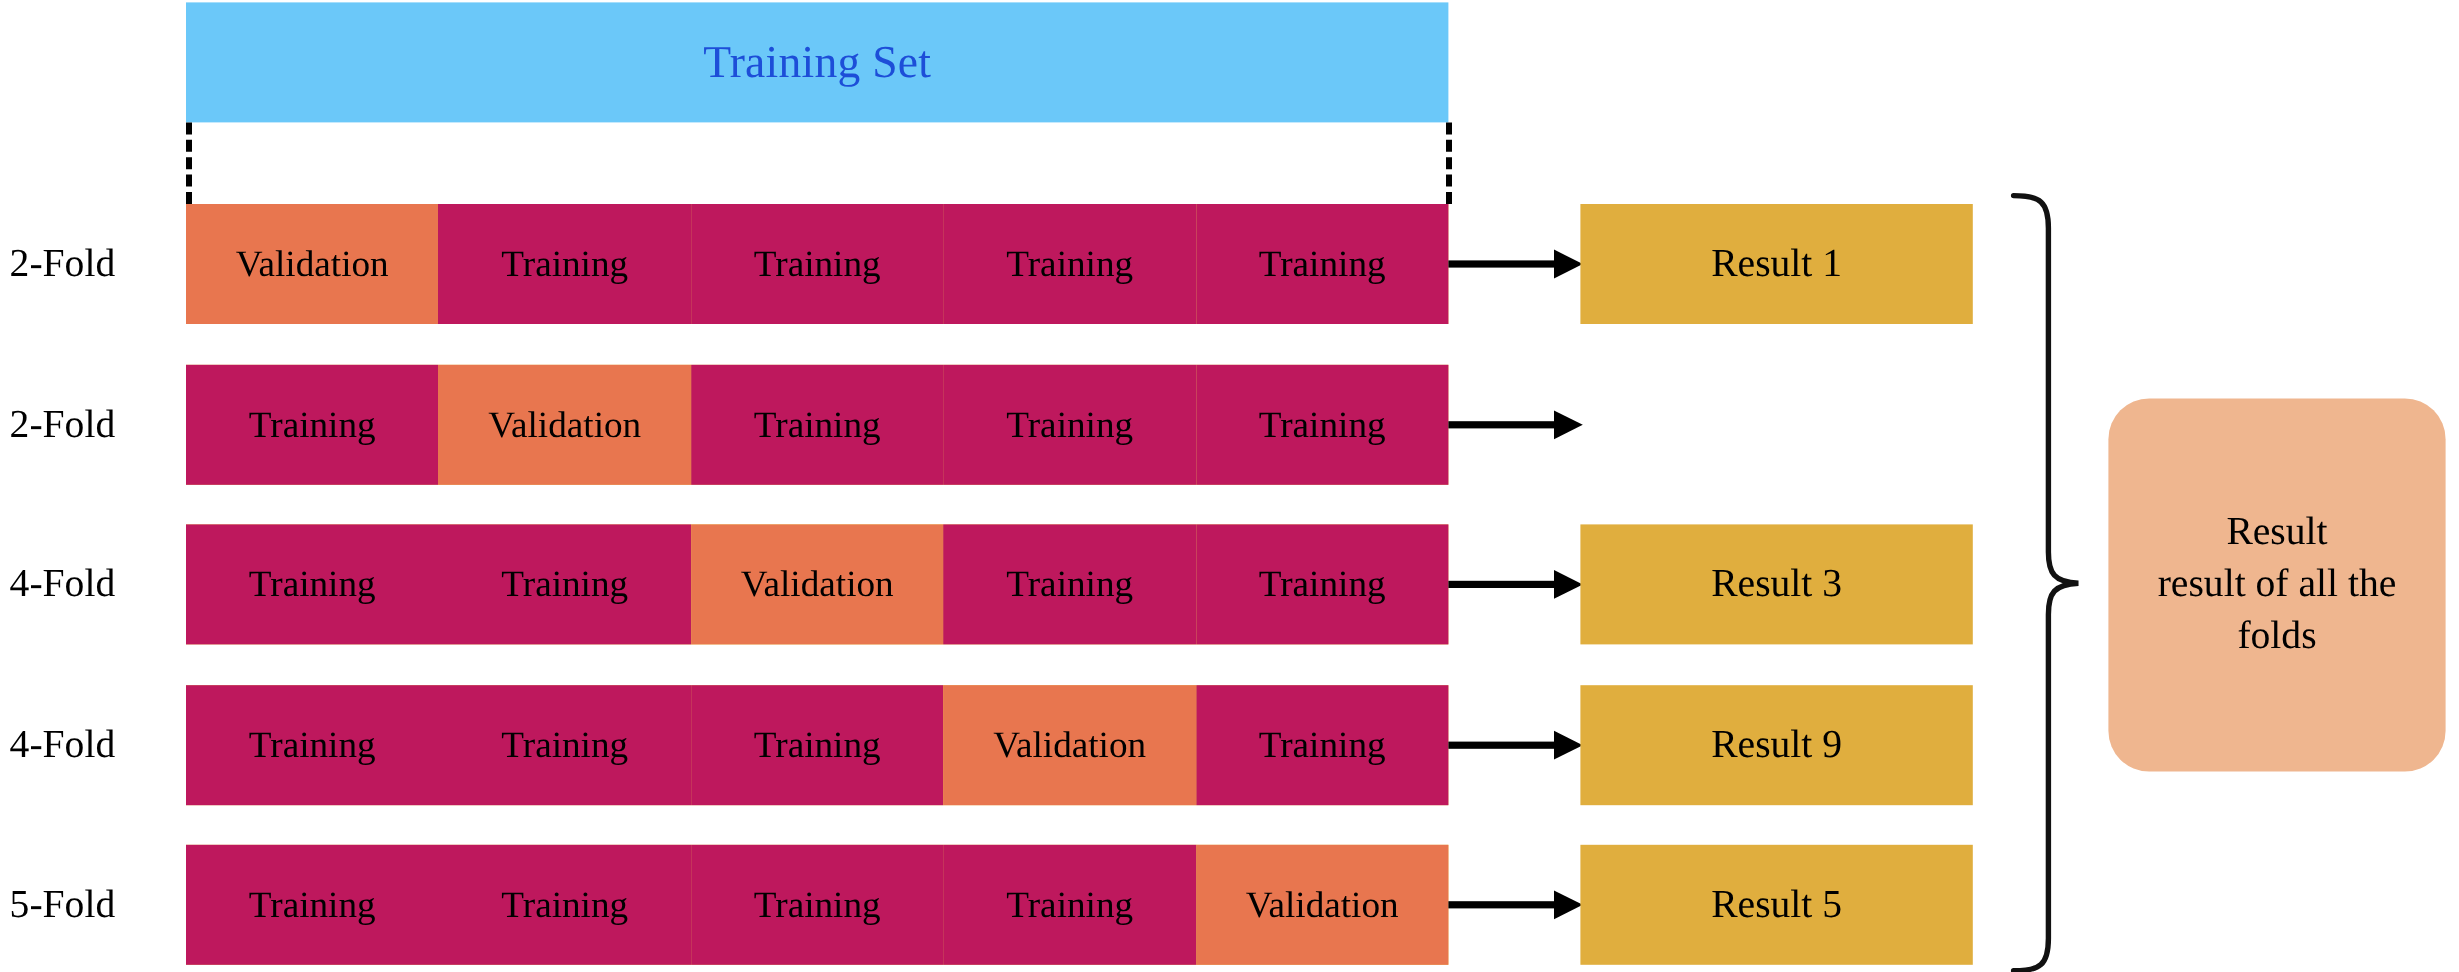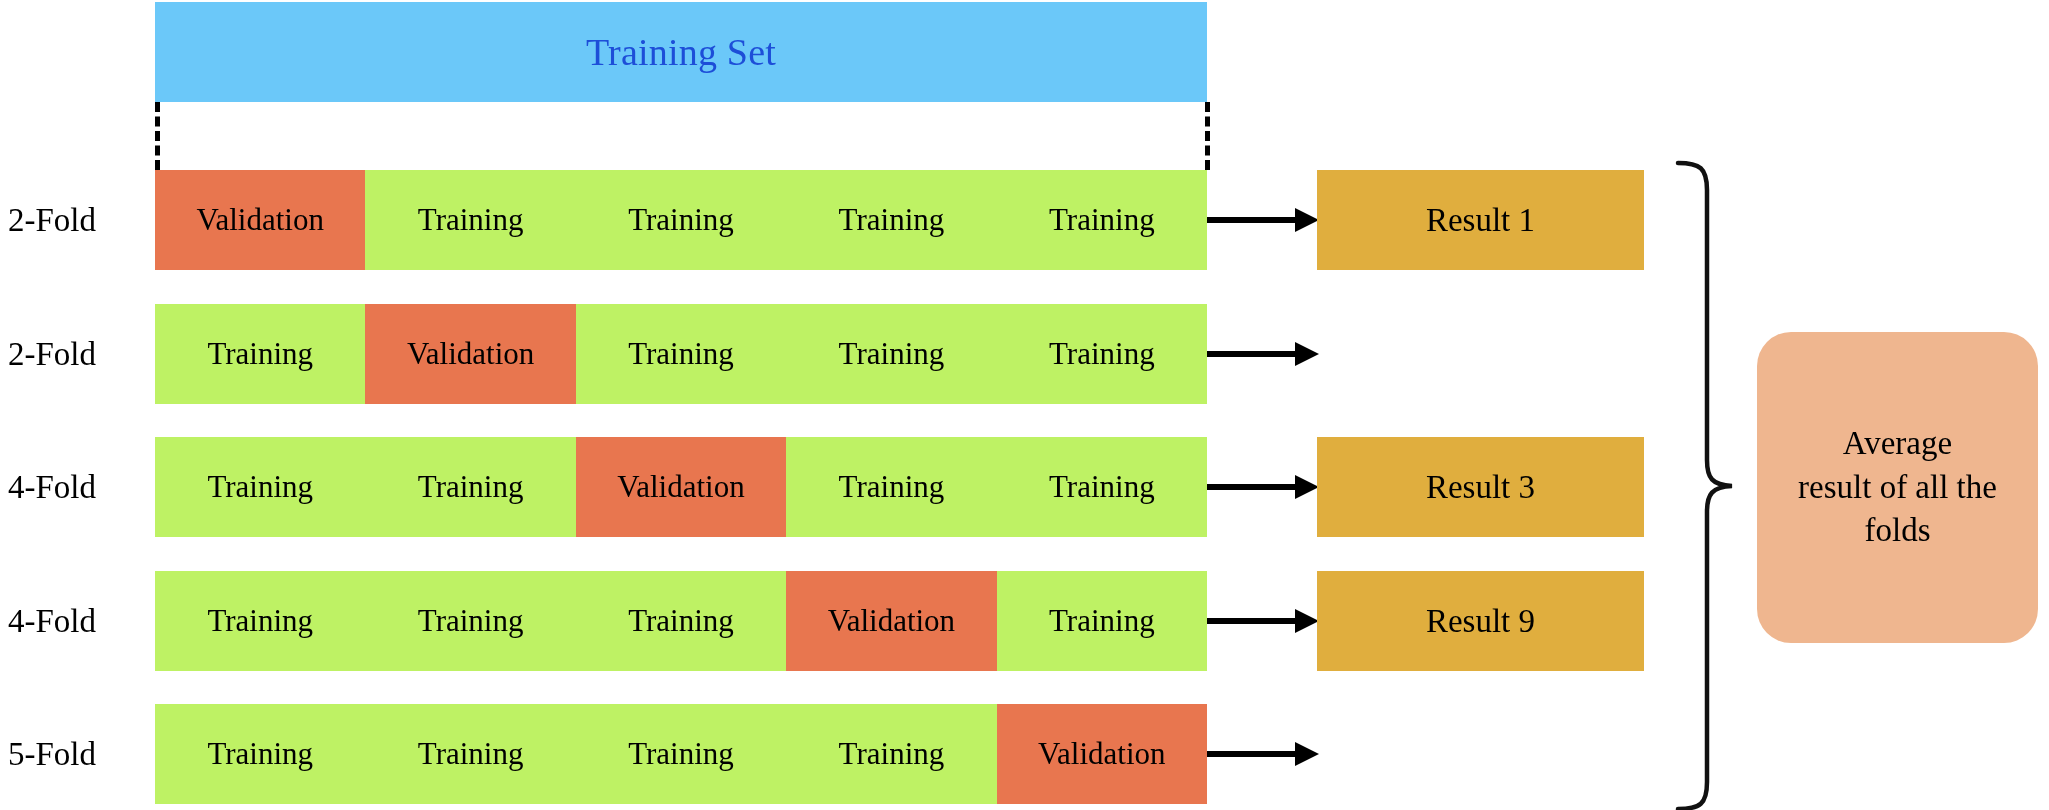--- a/index.html
+++ b/index.html
@@ -82,21 +82,21 @@
     background: #EDD055;
   }
   .seg {
     flex: 1 1 0;
     display: flex;
     align-items: center;
     justify-content: center;
     font-size: 31px;
     white-space: nowrap;
   }
-  .seg.training  { background: #bef264; }
+  .seg.training  { background: #be185d; }
   .seg.validation{ background: #E8764F; }
 
   
   .arrow {
     position: absolute;
     left: 1207px;
     top: 47px;
     width: 110px;
     height: 6px;
   }
@@ -240,36 +240,37 @@
           <div class="seg training">Training</div>
           <div class="seg training">Training</div>
           <div class="seg training">Training</div>
           <div class="seg training">Training</div>
           <div class="seg validation">Validation</div>
         </div>
         <div class="arrow">
           <div class="shaft"></div>
           <div class="head"></div>
         </div>
+        <div class="result-box">Result 5</div>
       </div>
     </div>
 
   <div class="bracket">
     <svg width="110" height="652" viewBox="0 0 110 652" xmlns="http://www.w3.org/2000/svg">
       <path d="M 18 3
                C 40 3, 47 8, 47 30
                L 47 300
                C 47 318, 52 325, 72 326
                C 52 327, 47 334, 47 352
                L 47 622
                C 47 644, 40 649, 18 649" fill="none" stroke="#111111" stroke-width="4.5" stroke-linecap="round"></path>
     </svg>
   </div>
 
   <div class="average-box">
     <div class="average-text">
-      <span>Average</span><br>
+      <span>Result</span><br>
       <span>result of all the</span><br>
       <span>folds</span>
     </div>
   </div>
 
 </div>
 
 </body></html>

